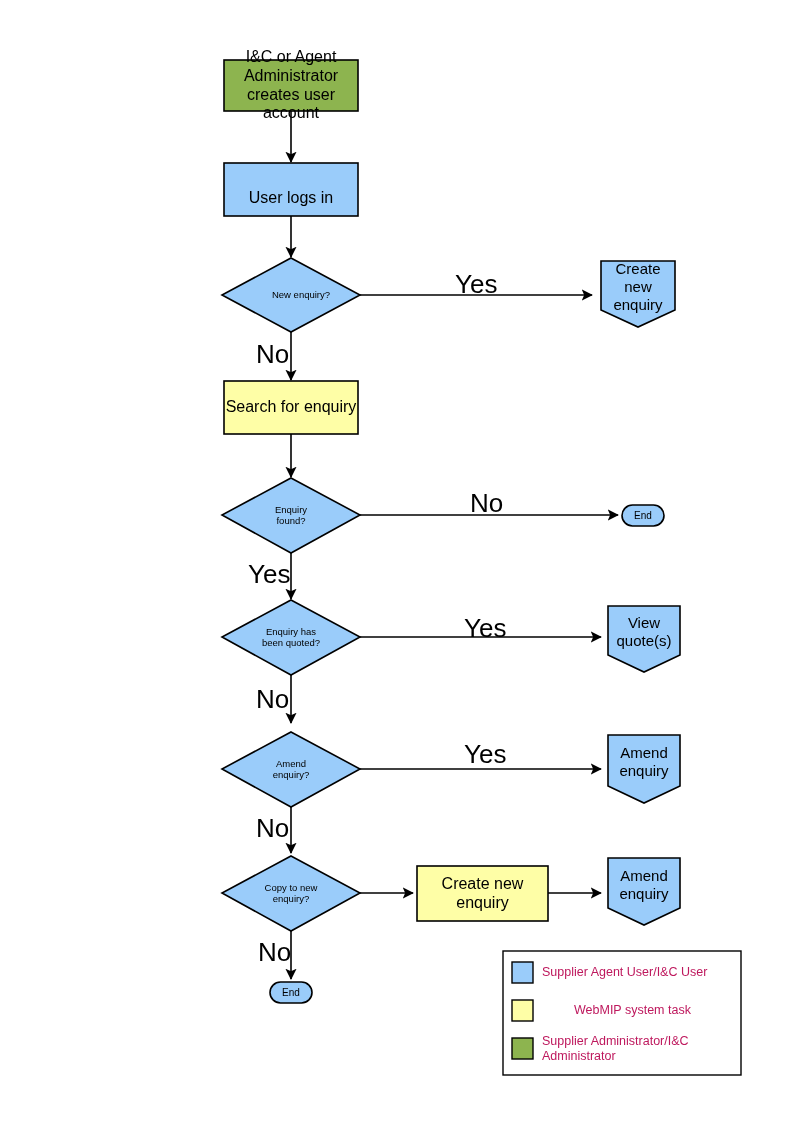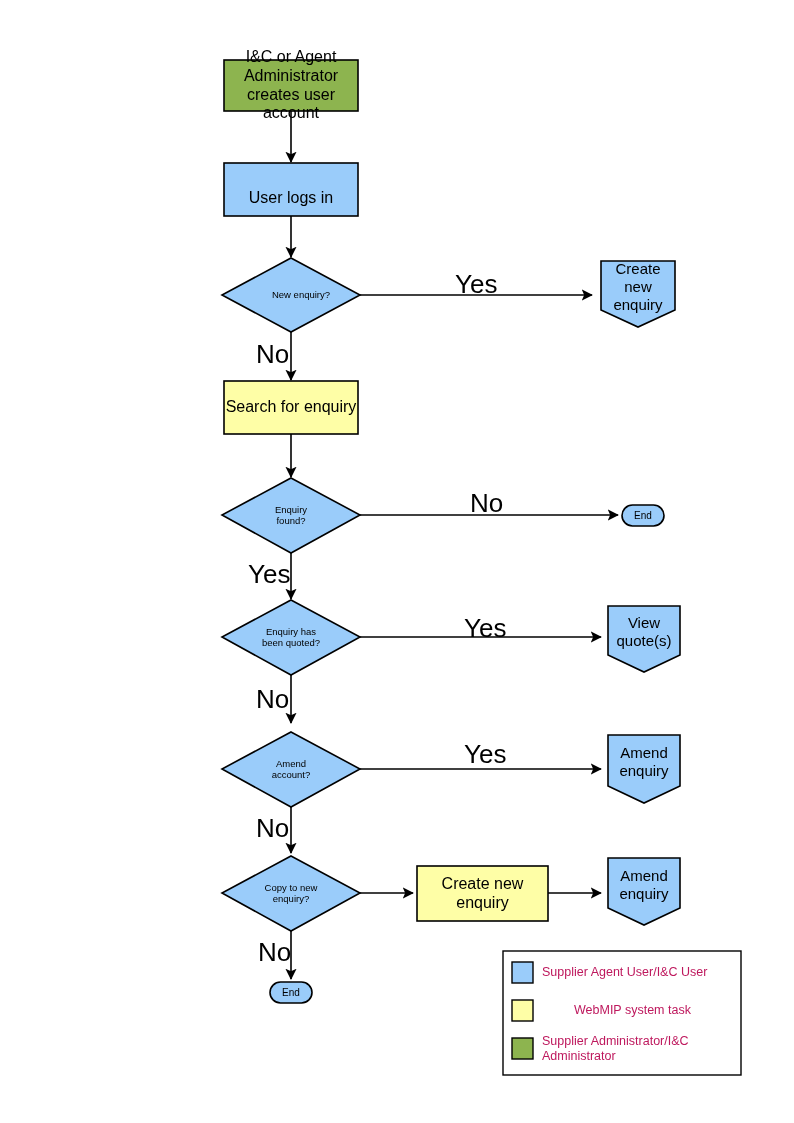--- a/index.html
+++ b/index.html
@@ -133,21 +133,21 @@
 found?</div>
 
 <div class="node-label lbl-terminator" style="left:622px; top:505px; width:42px; height:21px;">End</div>
 
 <div class="node-label lbl-decision" style="left:222px; top:619px; width:138px; height:36px;">Enquiry has
 been quoted?</div>
 
 <div class="node-label lbl-pentagon" style="left:606px; top:623px; width:76px; height:18px;">View quote(s)</div>
 
 <div class="node-label lbl-decision" style="left:222px; top:751px; width:138px; height:36px;">Amend
-account?</div>
+enquiry?</div>
 
 <div class="node-label lbl-pentagon" style="left:604px; top:753px; width:80px; height:18px;">Amend enquiry</div>
 
 <div class="node-label lbl-decision" style="left:222px; top:875px; width:138px; height:36px;">Copy to new
 enquiry?</div>
 
 <div class="node-label lbl-process" style="left:417px; top:866px; width:131px; height:55px;">Create new enquiry</div>
 
 <div class="node-label lbl-pentagon" style="left:604px; top:876px; width:80px; height:18px;">Amend enquiry</div>
 

